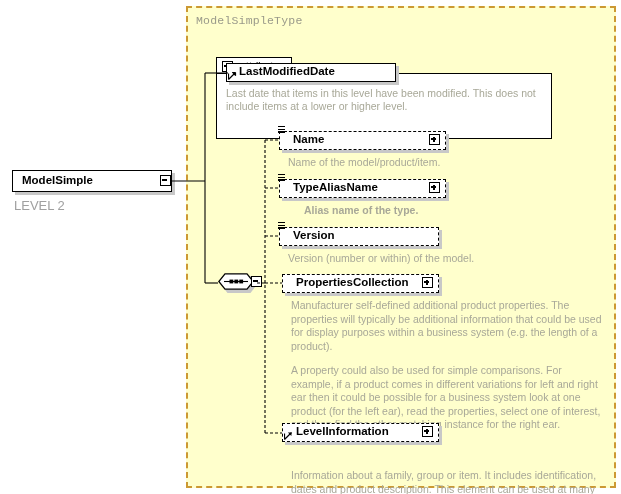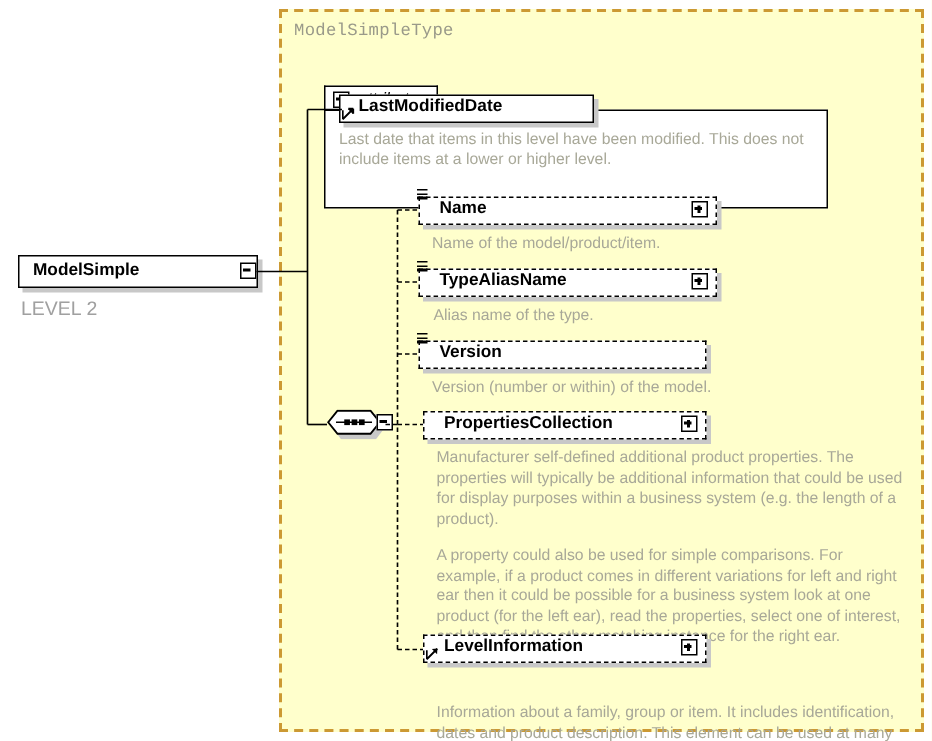--- a/index.html
+++ b/index.html
@@ -170,21 +170,20 @@
   .attr-arrow {
     position: absolute;
     width: 9px; height: 9px;
   }
   .attr-arrow svg { display: block; }
 
   
   .elem-box {
     position: absolute;
     height: 19px;
-    padding-left: 32px;
   }
   .elem-box .boxshadow {
     position: absolute;
     left: 3px; top: 3px;
     right: -3px; height: 19px;
     background: #c8c8c8;
   }
   .elem-box .box {
     position: absolute;
     left: 0; top: 0;
@@ -322,21 +321,21 @@
   <div class="boxshadow"></div>
   <div class="box"></div>
   <div class="seq-icon">
       <i></i>
       <i></i>
       <i></i>
     </div>
   <div class="label">TypeAliasName</div>
   <div class="pm-box plus"></div>
 </div>
-<div class="elem-desc" style="left:289px;top:204px;width:310px;">Alias name of the type.</div>
+<div class="elem-desc" style="left:304px;top:204px;width:310px;font-weight:bold;">Alias name of the type.</div>
 
 <div class="elem-box" style="left:279px;top:227px;width:160px;">
   <div class="boxshadow"></div>
   <div class="box"></div>
   <div class="seq-icon">
       <i></i>
       <i></i>
       <i></i>
     </div>
   <div class="label">Version</div>

